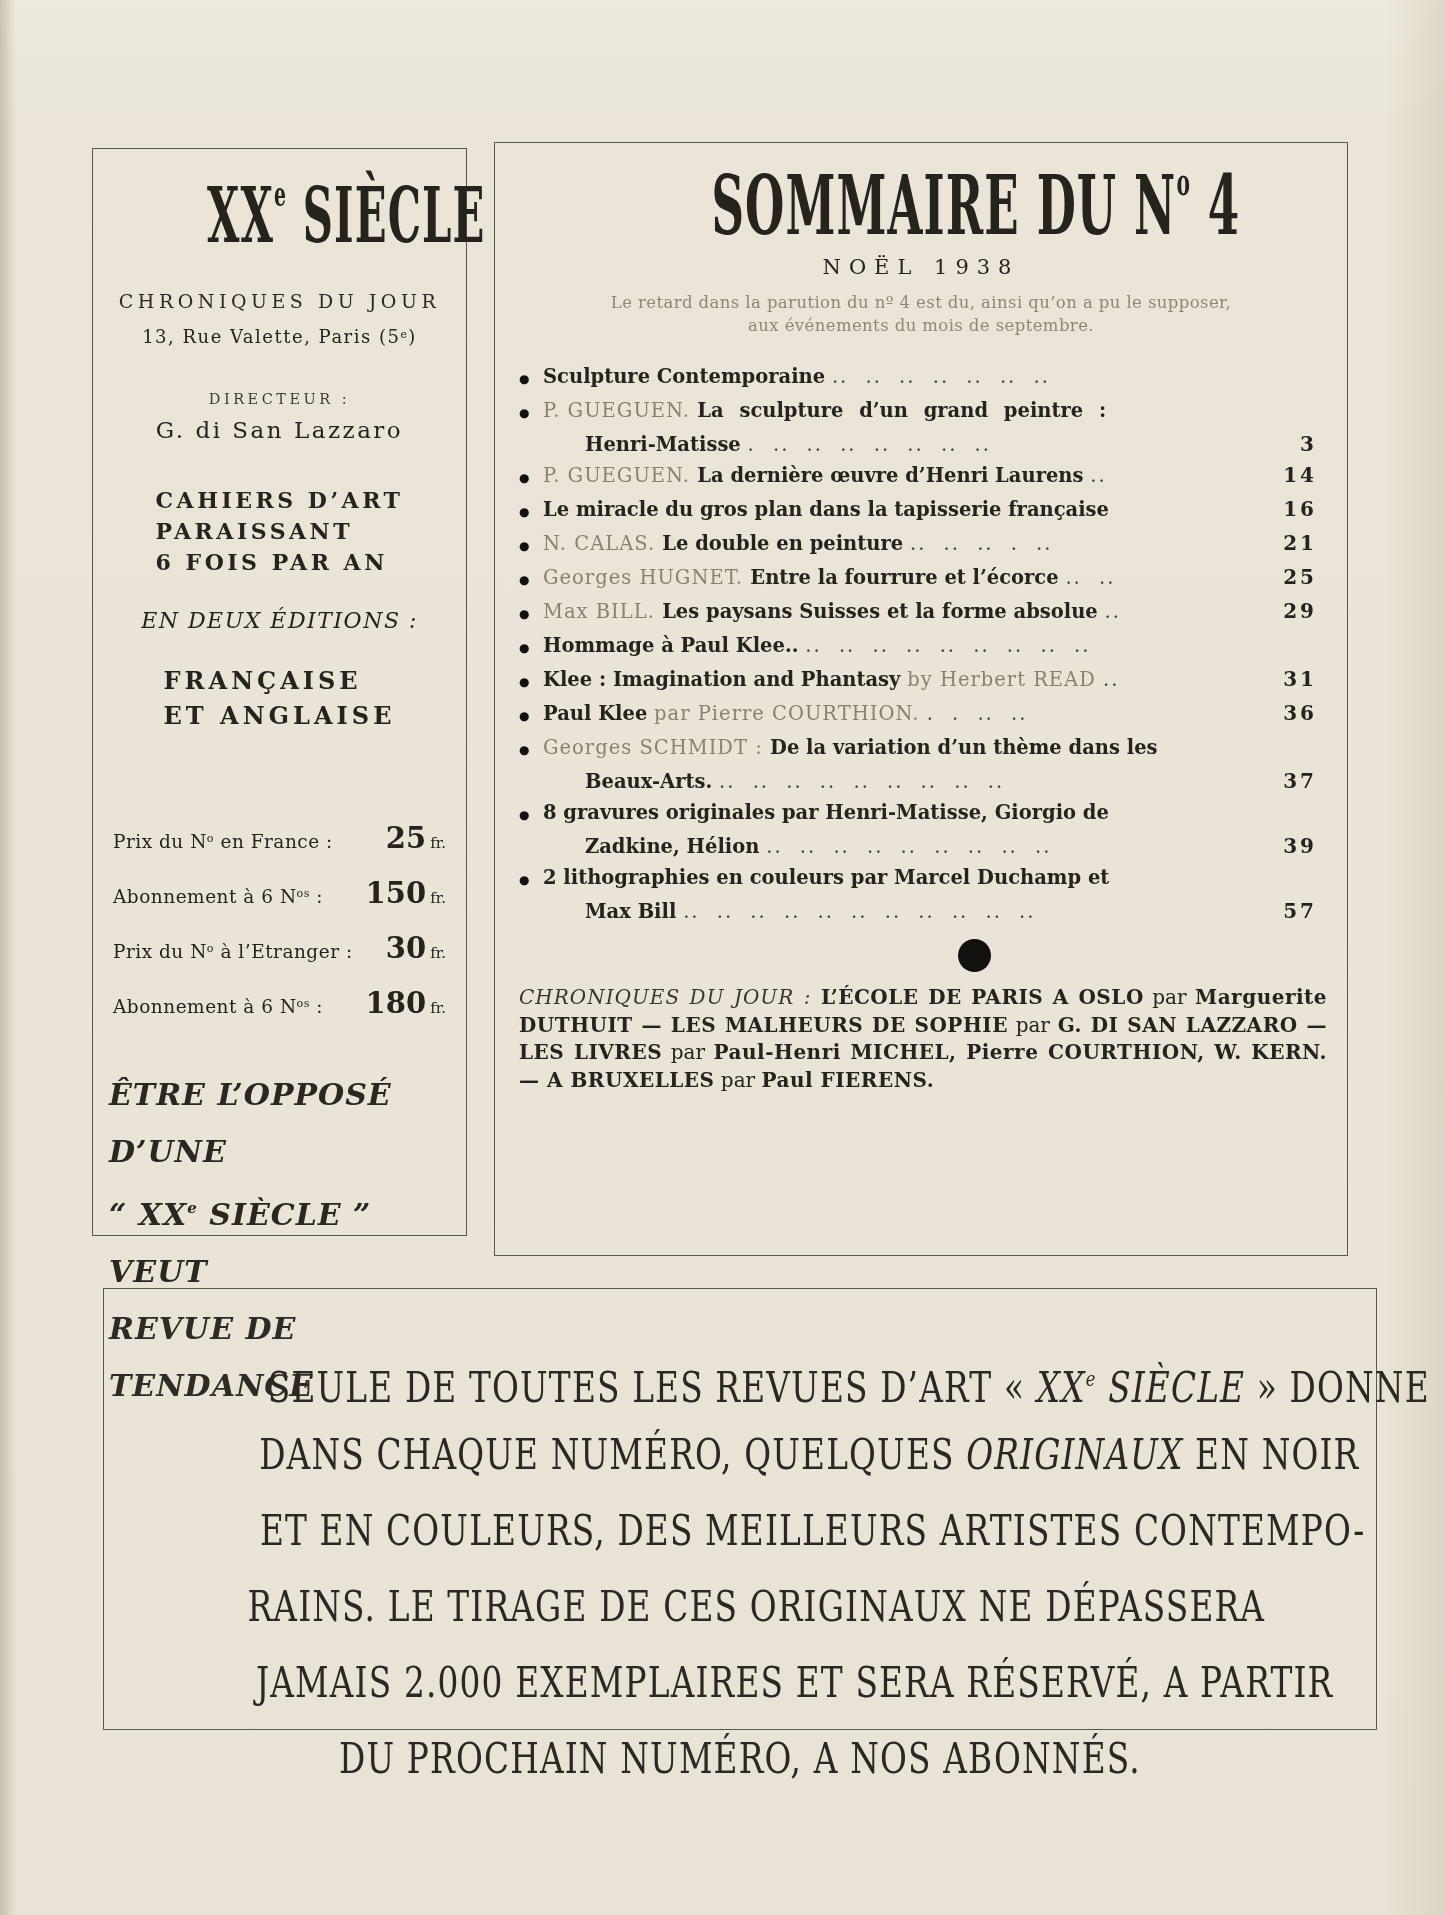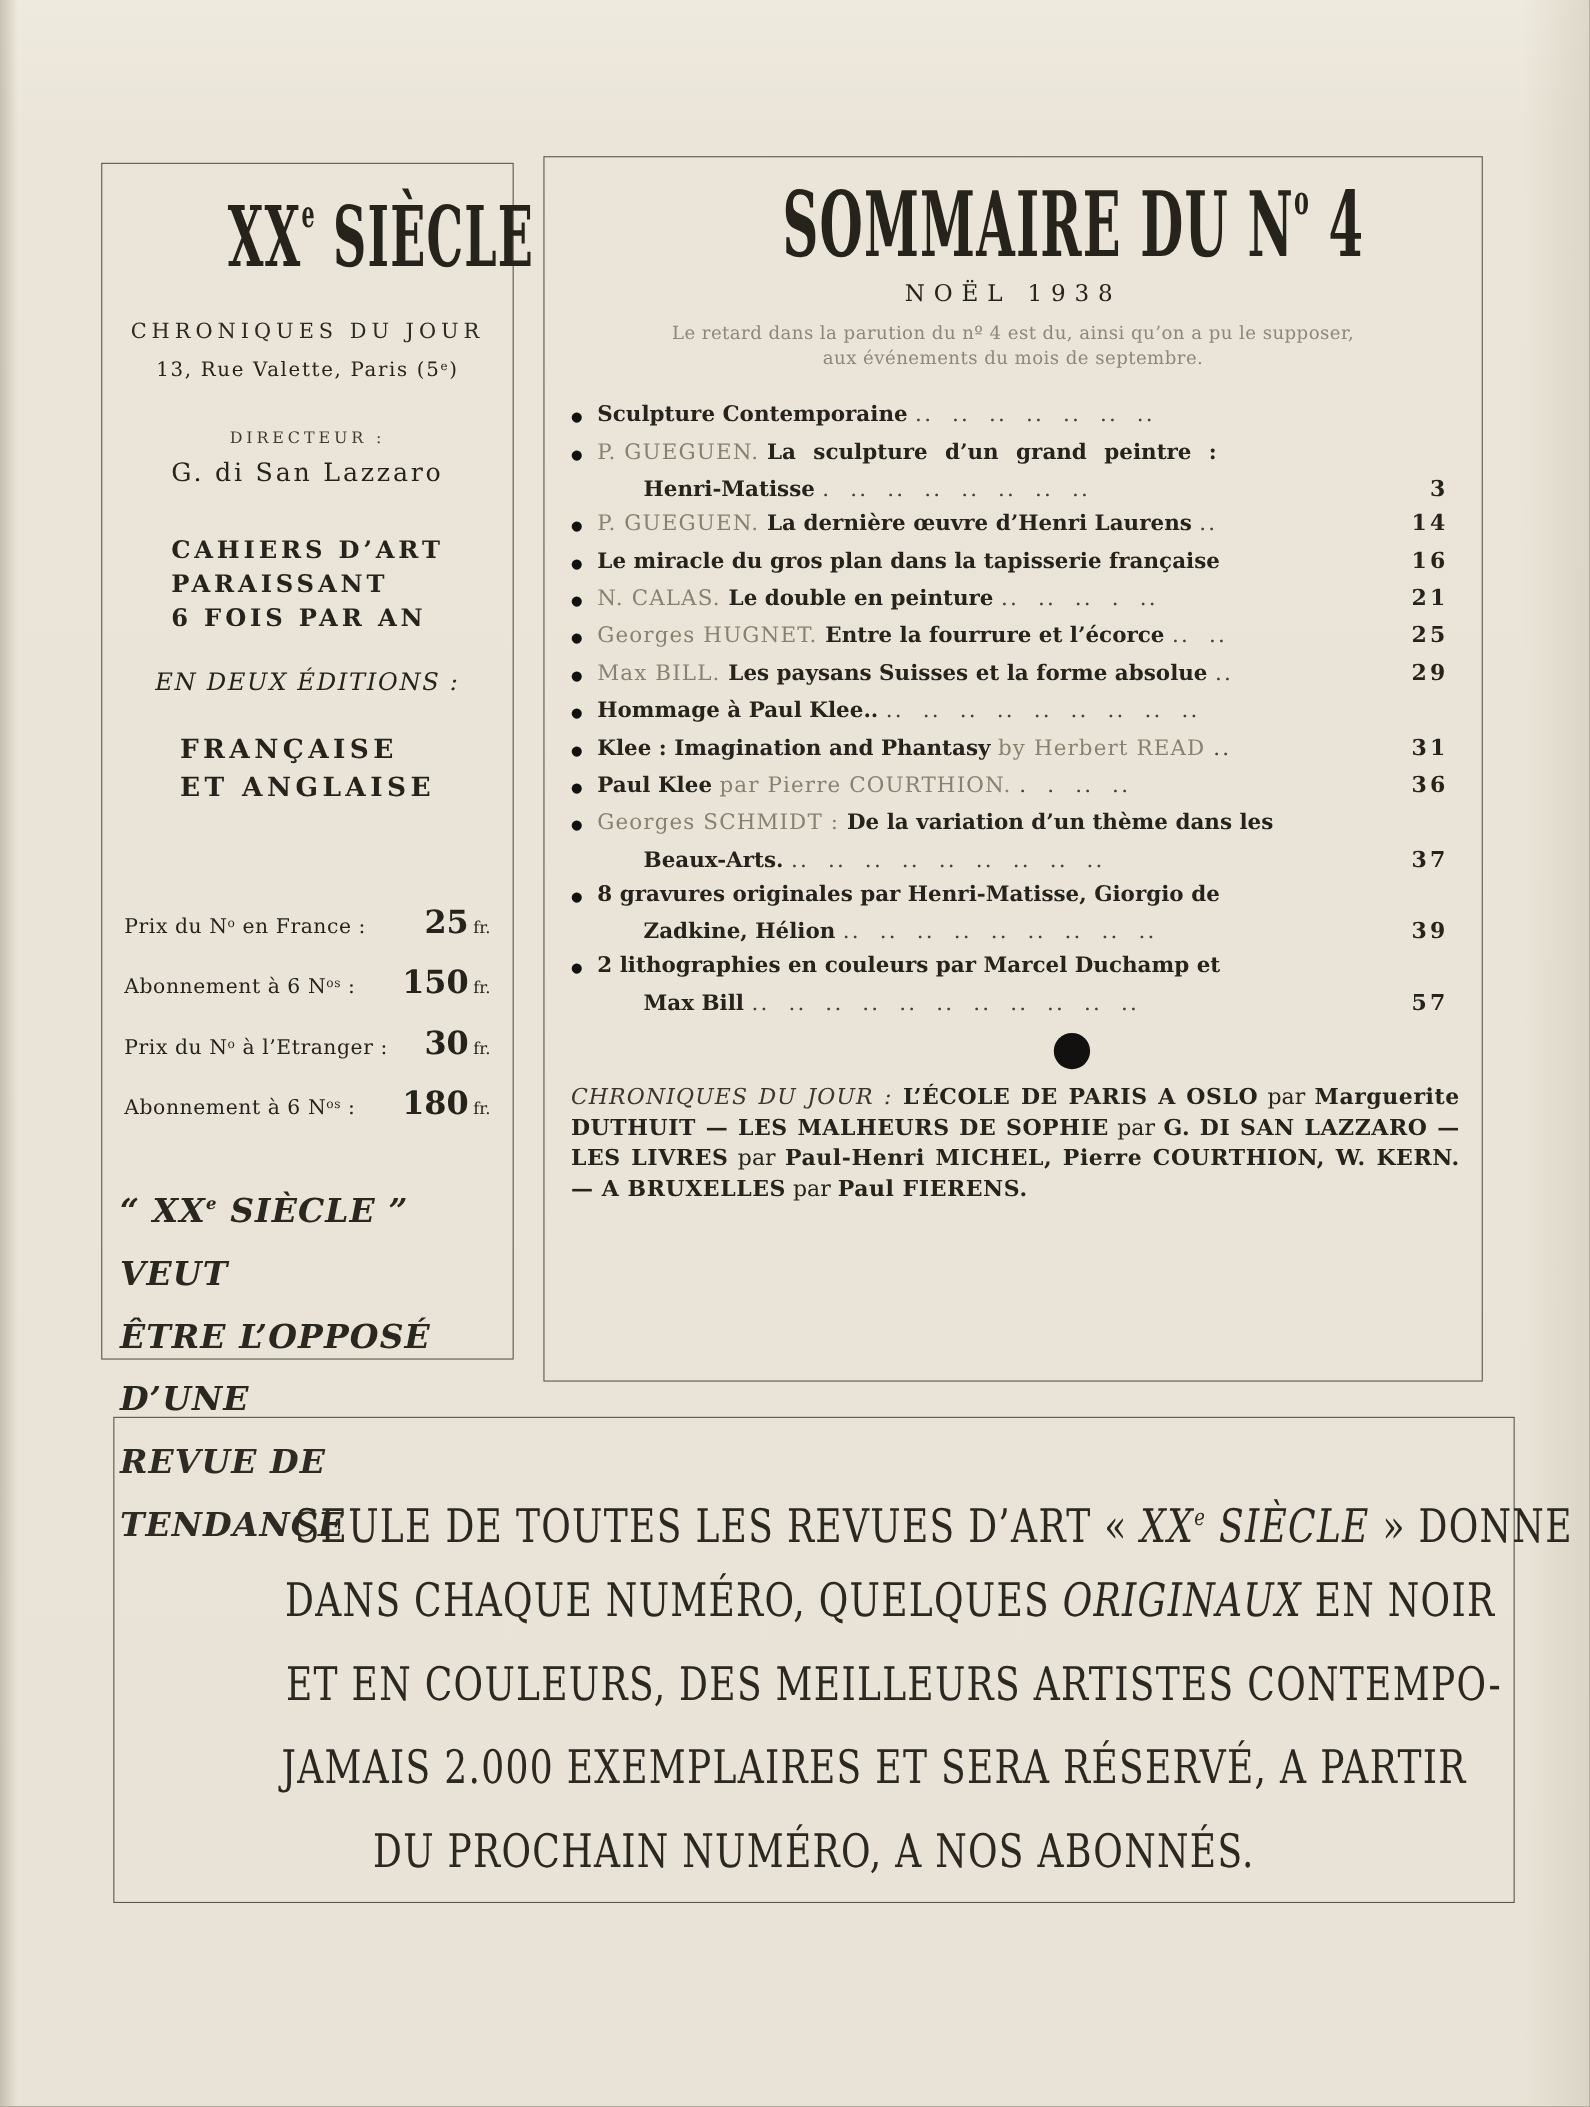--- a/index.html
+++ b/index.html
@@ -105,22 +105,22 @@
         <div class="price-row">
           <span class="price-label"><span>Prix du N</span><sup>o</sup><span> à l’Etranger :</span></span>
           <span><span class="price-val">30</span><span class="price-unit">fr.</span></span>
         </div>
         <div class="price-row">
           <span class="price-label"><span>Abonnement à 6 N</span><sup>os</sup><span> :</span></span>
           <span><span class="price-val">180</span><span class="price-unit">fr.</span></span>
         </div>
       </div>
     <div class="slogan">
+      <div>ÊTRE L’OPPOSÉ D’UNE</div>
       <div><span>“ XX</span><sup>e</sup><span> SIÈCLE ” VEUT</span></div>
-      <div>ÊTRE L’OPPOSÉ D’UNE</div>
       <div>REVUE DE TENDANCE</div>
     </div>
   </div>
 
   <div class="box" id="right-box">
     <div class="sommaire-head">
       <span class="didone bigtitle"><span>SOMMAIRE DU N</span><sup>o</sup><span> 4</span></span>
     </div>
     <div class="noel">NOËL 1938</div>
     <div class="note">
@@ -216,18 +216,19 @@
       </div>
     <div class="big-dot"></div>
     <p class="chroniques" style="margin:6px 0 0 0;"><span class="chron-i">CHRONIQUES DU JOUR : </span><span class="chron-b">L’ÉCOLE DE PARIS A OSLO</span><span class="chron-r"> par </span><span class="chron-b">Marguerite DUTHUIT — LES MALHEURS DE SOPHIE</span><span class="chron-r"> par </span><span class="chron-b">G. DI SAN LAZZARO — LES LIVRES</span><span class="chron-r"> par </span><span class="chron-b">Paul-Henri MICHEL, Pierre COURTHION, W. KERN. — A BRUXELLES</span><span class="chron-r"> par </span><span class="chron-b">Paul FIERENS.</span></p>
   </div>
 
   <div class="box" id="bottom-box">
     <div class="banner-inner">
         <div class="banner-line"><span class="didone"><span class="bseg-r">SEULE DE TOUTES LES REVUES D’ART « </span><span class="bseg-i">XX</span><span class="bseg-isup">e</span><span class="bseg-i"> SIÈCLE</span><span class="bseg-r"> » DONNE</span></span></div>
         <div class="banner-line"><span class="didone"><span class="bseg-r">DANS CHAQUE NUMÉRO, QUELQUES </span><span class="bseg-i">ORIGINAUX</span><span class="bseg-r"> EN NOIR</span></span></div>
         <div class="banner-line"><span class="didone"><span class="bseg-r">ET EN COULEURS, DES MEILLEURS ARTISTES CONTEMPO-</span></span></div>
+        <div class="banner-line"><span class="didone"><span class="bseg-r">RAINS. LE TIRAGE DE CES ORIGINAUX NE DÉPASSERA</span></span></div>
         <div class="banner-line"><span class="didone"><span class="bseg-r">JAMAIS 2.000 EXEMPLAIRES ET SERA RÉSERVÉ, A PARTIR</span></span></div>
         <div class="banner-line"><span class="didone"><span class="bseg-r">DU PROCHAIN NUMÉRO, A NOS ABONNÉS.</span></span></div>
       </div>
   </div>
 
 </div>
 
 </body></html>

